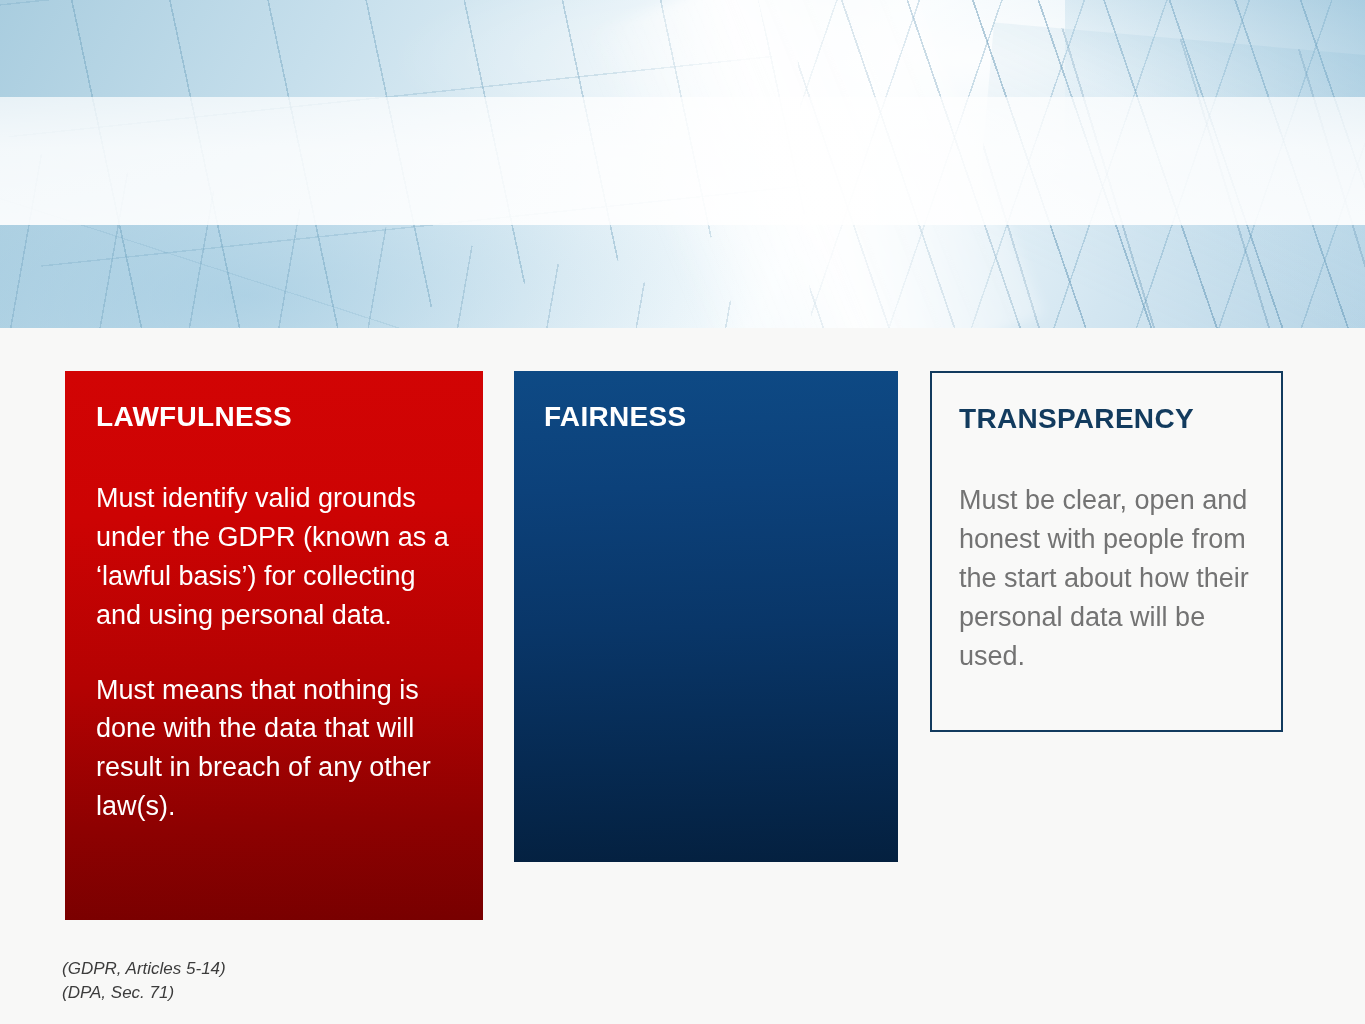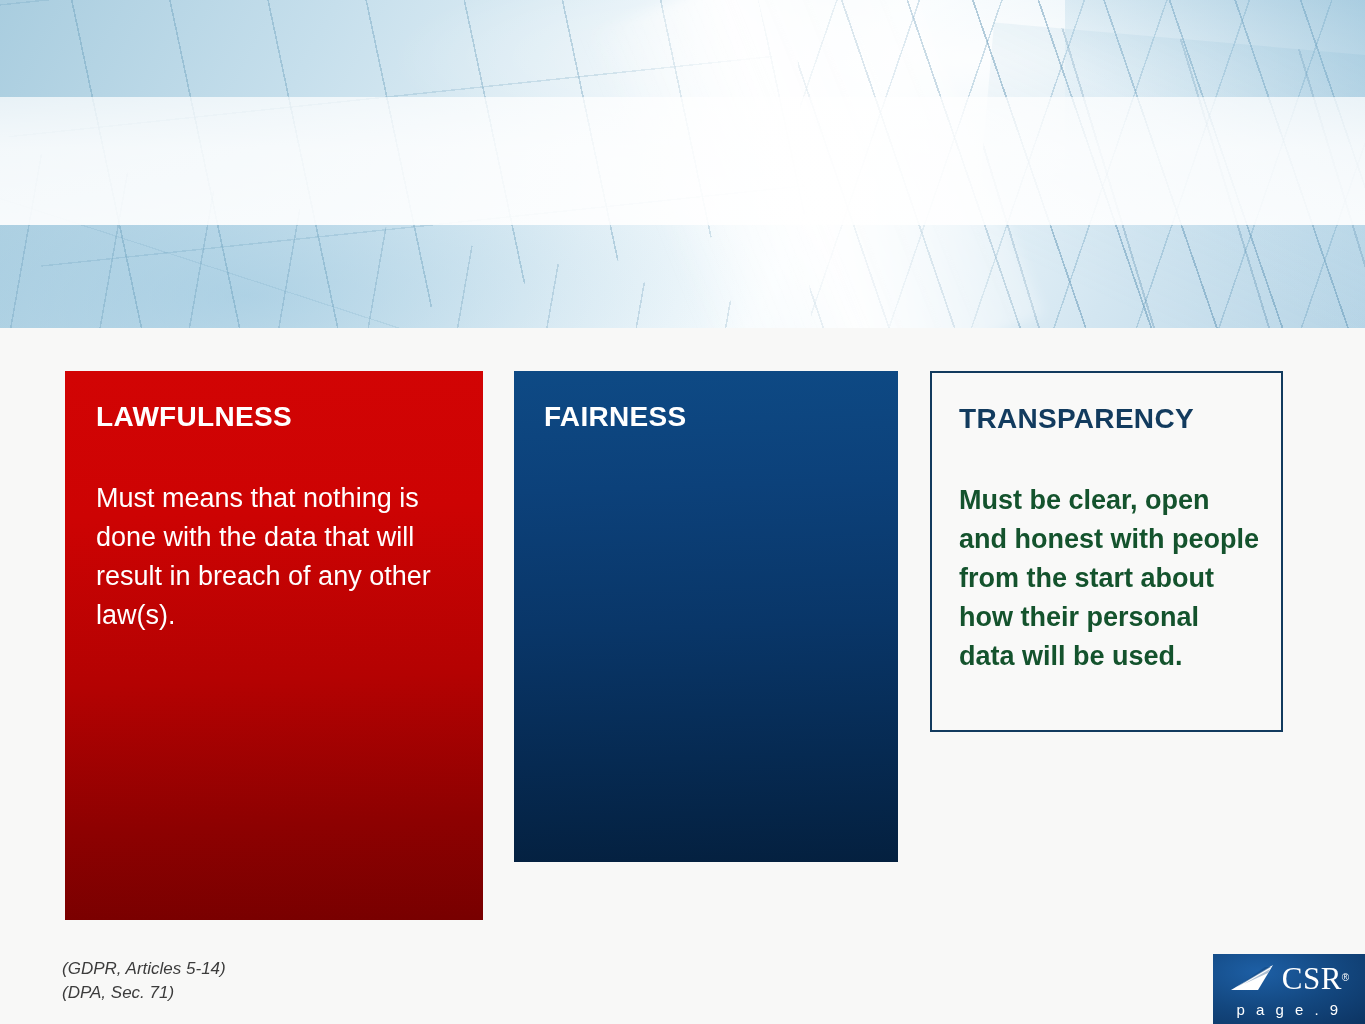--- a/index.html
+++ b/index.html
@@ -181,21 +181,21 @@
   
   #card-transparency {
     left: 930px; top: 371px;
     width: 353px; height: 361px;
     padding: 30px 20px 20px 27px;
     background: #f9f9f8;
     border: 2px solid #123b5e;
     color: #14436f;
   }
   #card-transparency .card-head { color: #123b5e; }
-  #card-transparency .card-para { color: #14532d; font-weight: bold; }
+  #card-transparency .card-para { color: #737373; }
 
   
   .footnote {
     position: absolute;
     left: 62px; top: 957px;
     font-size: 17px;
     font-style: italic;
     line-height: 1.42;
     color: #3c3c3c;
     white-space: pre-line;
@@ -255,41 +255,30 @@
     <div class="glass-corner"></div>
     <div class="glass-shine"></div>
 
     <div class="hdr-band"></div>
   </div>
 
   <div class="body-area"></div>
 
   <div class="card" id="card-lawfulness">
     <div class="card-head">LAWFULNESS</div>
+    <p class="card-para">Must identify valid grounds under the GDPR (known as a ‘lawful basis’) for collecting and using personal data.</p>
     <p class="card-para">Must means that nothing is done with the data that will result in breach of any other law(s).</p>
   </div>
 
   <div class="card" id="card-fairness">
     <div class="card-head">FAIRNESS</div>
   </div>
 
   <div class="card" id="card-transparency">
     <div class="card-head">TRANSPARENCY</div>
     <p class="card-para">Must be clear, open and honest with people from the start about how their personal data will be used.</p>
   </div>
 
   <div class="footnote">(GDPR, Articles 5-14)
 (DPA, Sec. 71)</div>
 
-  <div class="logo-box">
-    <div class="logo-row">
-      <svg class="logo-mark" viewBox="0 0 48 30">
-        <polygon points="2,27 44,2 29,27" fill="#ffffff"></polygon>
-        <polygon points="8,24 42,4 36,4" fill="#13477f" opacity="0.55"></polygon>
-        <polygon points="15,21 41,6 39,10" fill="#13477f" opacity="0.35"></polygon>
-      </svg>
-      <span class="logo-word">CSR</span>
-        <span class="logo-reg">®</span>
-    </div>
-    <div class="logo-page">p a g e .   9</div>
-  </div>
 
 </div>
 
 </body></html>

